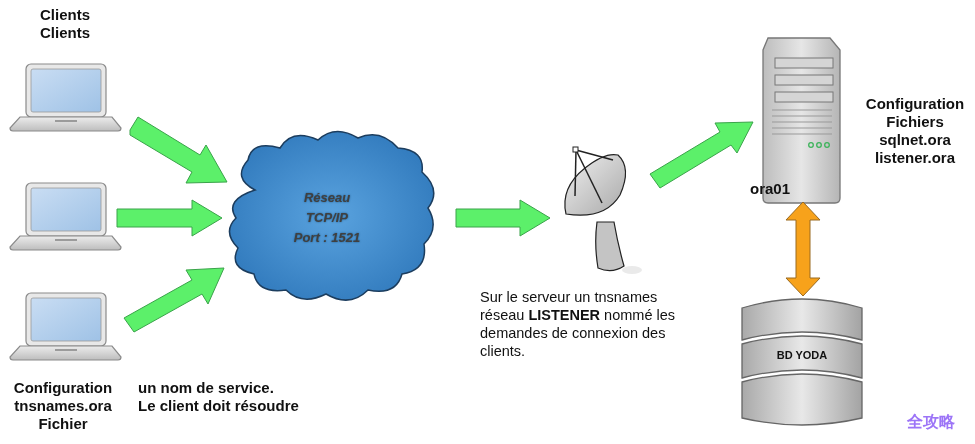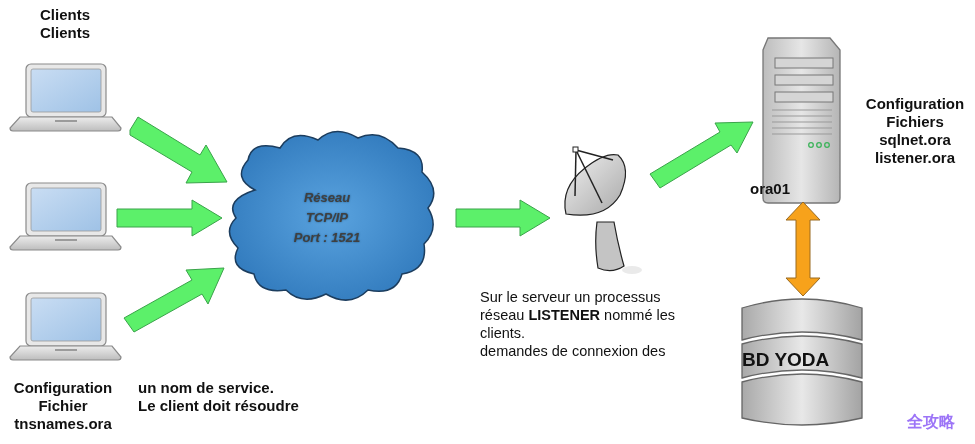--- a/index.html
+++ b/index.html
@@ -4,21 +4,21 @@
 <style>
   html, body { margin:0; padding:0; background:#ffffff; }
   body { width:975px; height:444px; position:relative; overflow:hidden; font-family:"Liberation Sans", sans-serif; color:#111; }
   .abs { position:absolute; }
   .label-bold { font-weight:bold; font-size:15px; text-align:center; line-height:18px; }
   .desc { font-size:14.5px; line-height:18px; }
   .desc b { font-weight:bold; }
   svg { position:absolute; left:0; top:0; }
   .cloud-text { position:absolute; left:262px; top:188px; width:130px; text-align:center; color:#404040; font-weight:bold; font-style:italic; font-size:13px; line-height:20px; text-shadow:0 0 2px #1a4f7a; }
   .server-name { position:absolute; left:735px; top:180px; width:70px; text-align:center; font-weight:bold; font-size:15px; }
-  .db-name { position:absolute; left:742px; top:349px; width:120px; font-weight:bold; font-size:19px; }
+  .db-name { position:absolute; left:742px; top:349px; width:120px; text-align:center; font-weight:bold; font-size:11px; }
   .watermark { position:absolute; left:907px; top:412px; font-weight:bold; font-size:16px; color:#8b5cf6; opacity:0.85; }
 </style>
 </head>
 <body>
 
 <svg width="975" height="444" viewBox="0 0 975 444">
   <defs>
     <linearGradient id="screenGrad" x1="0" y1="0" x2="1" y2="1">
       <stop offset="0" stop-color="#c9ddf3"></stop>
       <stop offset="1" stop-color="#9fc2e6"></stop>
@@ -148,41 +148,41 @@
 <div class="abs desc" style="left:229px; top:74px; width:300px;">
 </div>
 
 <div class="cloud-text">
   <div>Réseau</div>
   <div>TCP/IP</div>
   <div>Port : 1521</div>
 </div>
 
 <div class="abs desc" style="left:480px; top:288px; width:240px;">
-  <div>Sur le serveur un processus</div>
+  <div>Sur le serveur un tnsnames</div>
   <div><span>réseau </span><b>LISTENER</b><span> nommé les</span></div>
+  <div>demandes de connexion des</div>
   <div>clients.</div>
-  <div>demandes de connexion des</div>
 </div>
 
 <div class="server-name">ora01</div>
 
 <div class="abs label-bold" style="left:855px; top:95px; width:120px;">
   <div>Configuration</div>
   <div>Fichiers</div>
   <div>sqlnet.ora</div>
   <div>listener.ora</div>
 </div>
 
 <div class="db-name">BD YODA</div>
 
 <div class="abs label-bold" style="left:5px; top:379px; width:116px;">
   <div>Configuration</div>
+  <div>tnsnames.ora</div>
   <div>Fichier</div>
-  <div>tnsnames.ora</div>
 </div>
 
 <div class="abs label-bold" style="left:138px; top:379px; width:200px; text-align:left;">
   <div>un nom de service.</div>
   <div>Le client doit résoudre</div>
 </div>
 
 <div class="watermark">全攻略</div>
 
 </body></html>

